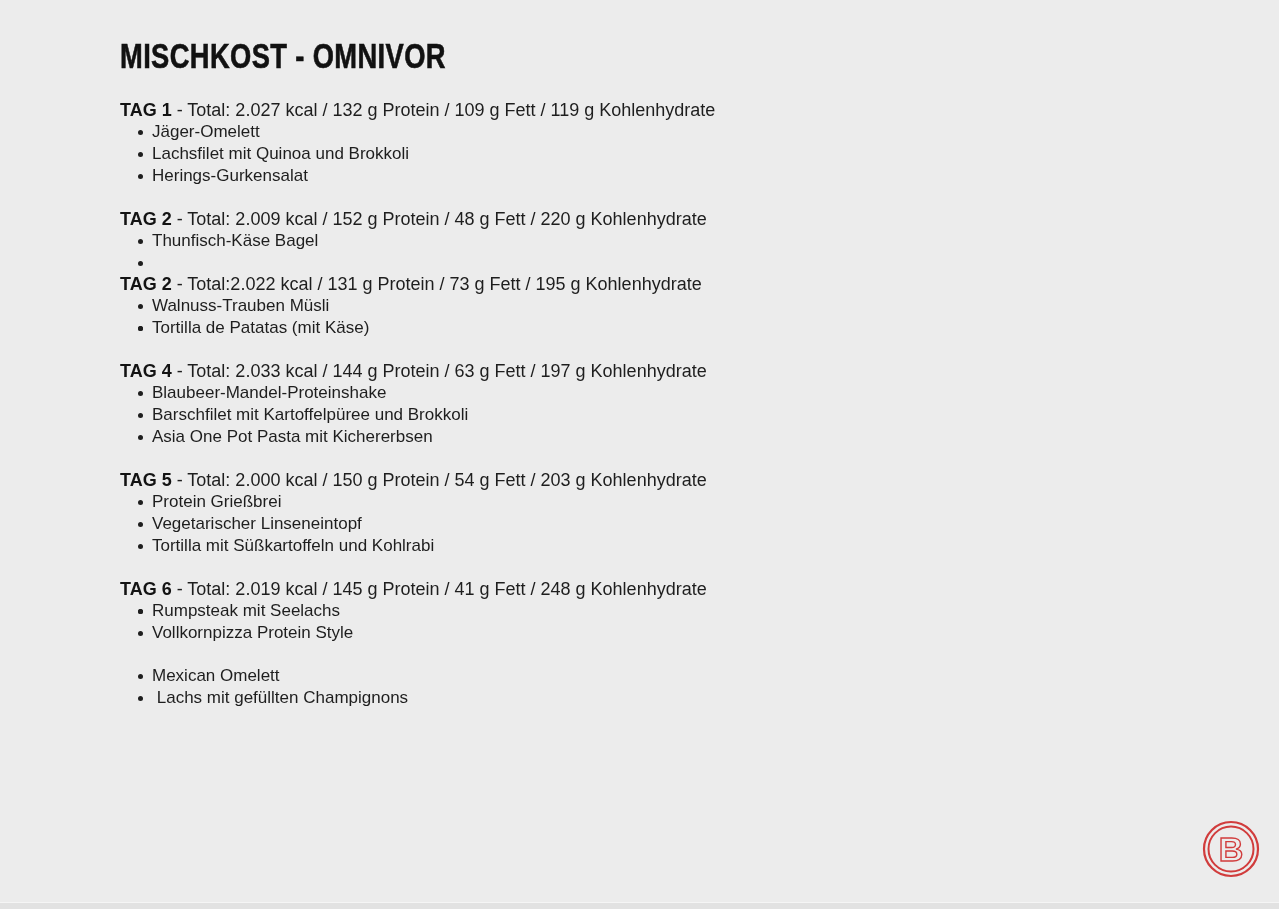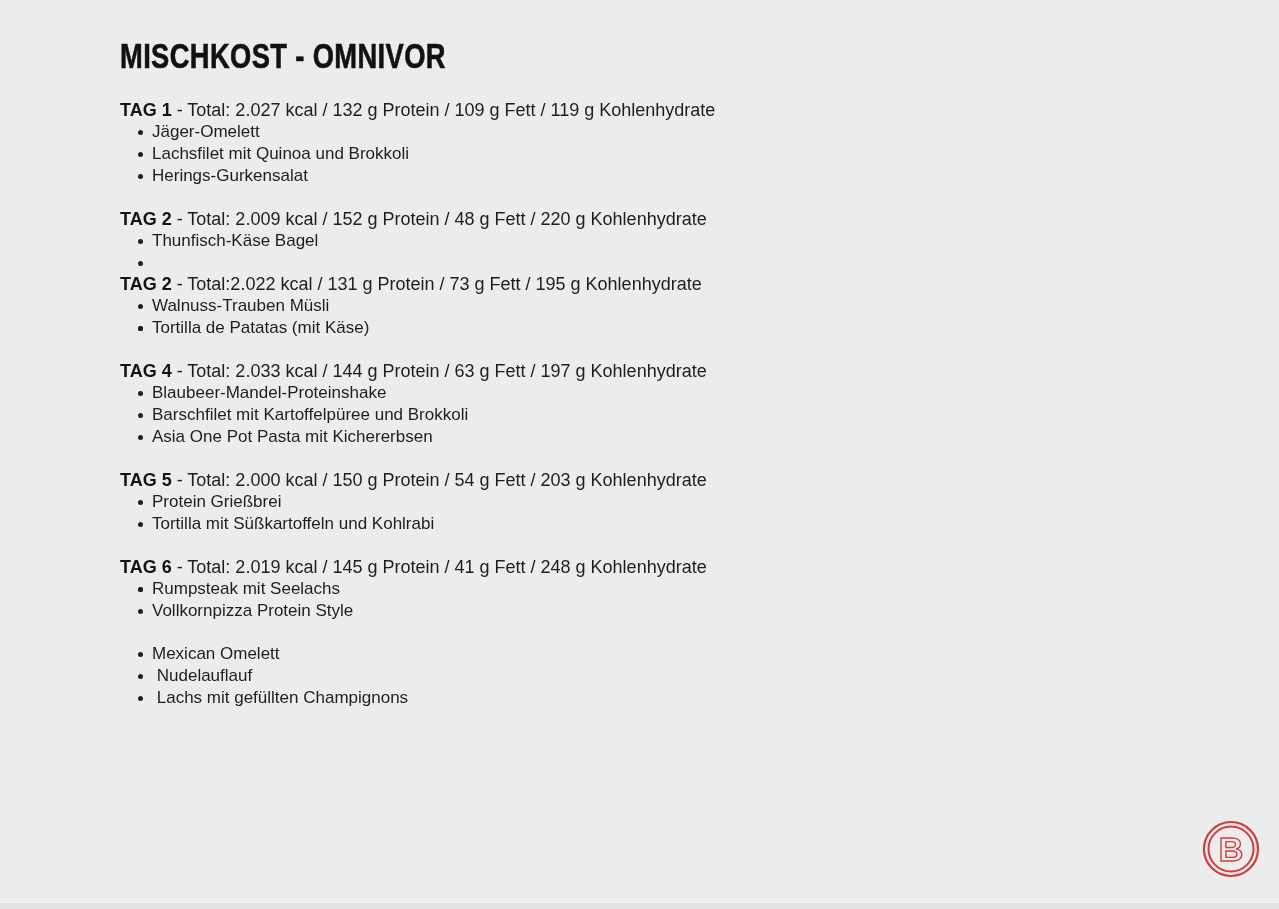--- a/index.html
+++ b/index.html
@@ -115,37 +115,37 @@
       <li class="meal"><span class="bullet"></span><span class="meal-text">Blaubeer-Mandel-Proteinshake</span></li>
       <li class="meal"><span class="bullet"></span><span class="meal-text">Barschfilet mit Kartoffelpüree und Brokkoli</span></li>
       <li class="meal"><span class="bullet"></span><span class="meal-text">Asia One Pot Pasta mit Kichererbsen</span></li>
     </ul>
   </section>
 
   <section class="day">
     <p class="day-header"><span class="day-label">TAG 5</span><span class="day-total"> - Total: 2.000 kcal / 150 g Protein / 54 g Fett / 203 g Kohlenhydrate</span></p>
     <ul class="meals">
       <li class="meal"><span class="bullet"></span><span class="meal-text">Protein Grießbrei</span></li>
+      <li class="meal"><span class="bullet"></span><span class="meal-text">Vegetarischer Linseneintopf</span></li>
       <li class="meal"><span class="bullet"></span><span class="meal-text">Tortilla mit Süßkartoffeln und Kohlrabi</span></li>
     </ul>
   </section>
 
   <section class="day">
     <p class="day-header"><span class="day-label">TAG 6</span><span class="day-total"> - Total: 2.019 kcal / 145 g Protein / 41 g Fett / 248 g Kohlenhydrate</span></p>
     <ul class="meals">
       <li class="meal"><span class="bullet"></span></li>
       <li class="meal"><span class="bullet"></span><span class="meal-text">Rumpsteak mit Seelachs</span></li>
       <li class="meal"><span class="bullet"></span><span class="meal-text">Vollkornpizza Protein Style</span></li>
     </ul>
   </section>
 
   <section class="day">
     <ul class="meals">
       <li class="meal"><span class="bullet"></span><span class="meal-text">Mexican Omelett</span></li>
-      <li class="meal"><span class="bullet"></span><span class="meal-text"> Nudelauflauf</span></li>
       <li class="meal"><span class="bullet"></span><span class="meal-text"> Lachs mit gefüllten Champignons</span></li>
     </ul>
   </section>
 
 </div>
 
 <div class="logo">
   <svg width="58" height="58" viewBox="0 0 58 58" xmlns="http://www.w3.org/2000/svg">
     <circle cx="29" cy="29" r="27" fill="none" stroke="var(--logo-color, #d13c3c)" stroke-width="2.2"></circle>
     <circle cx="29" cy="29" r="22.5" fill="none" stroke="var(--logo-color, #d13c3c)" stroke-width="2"></circle>

